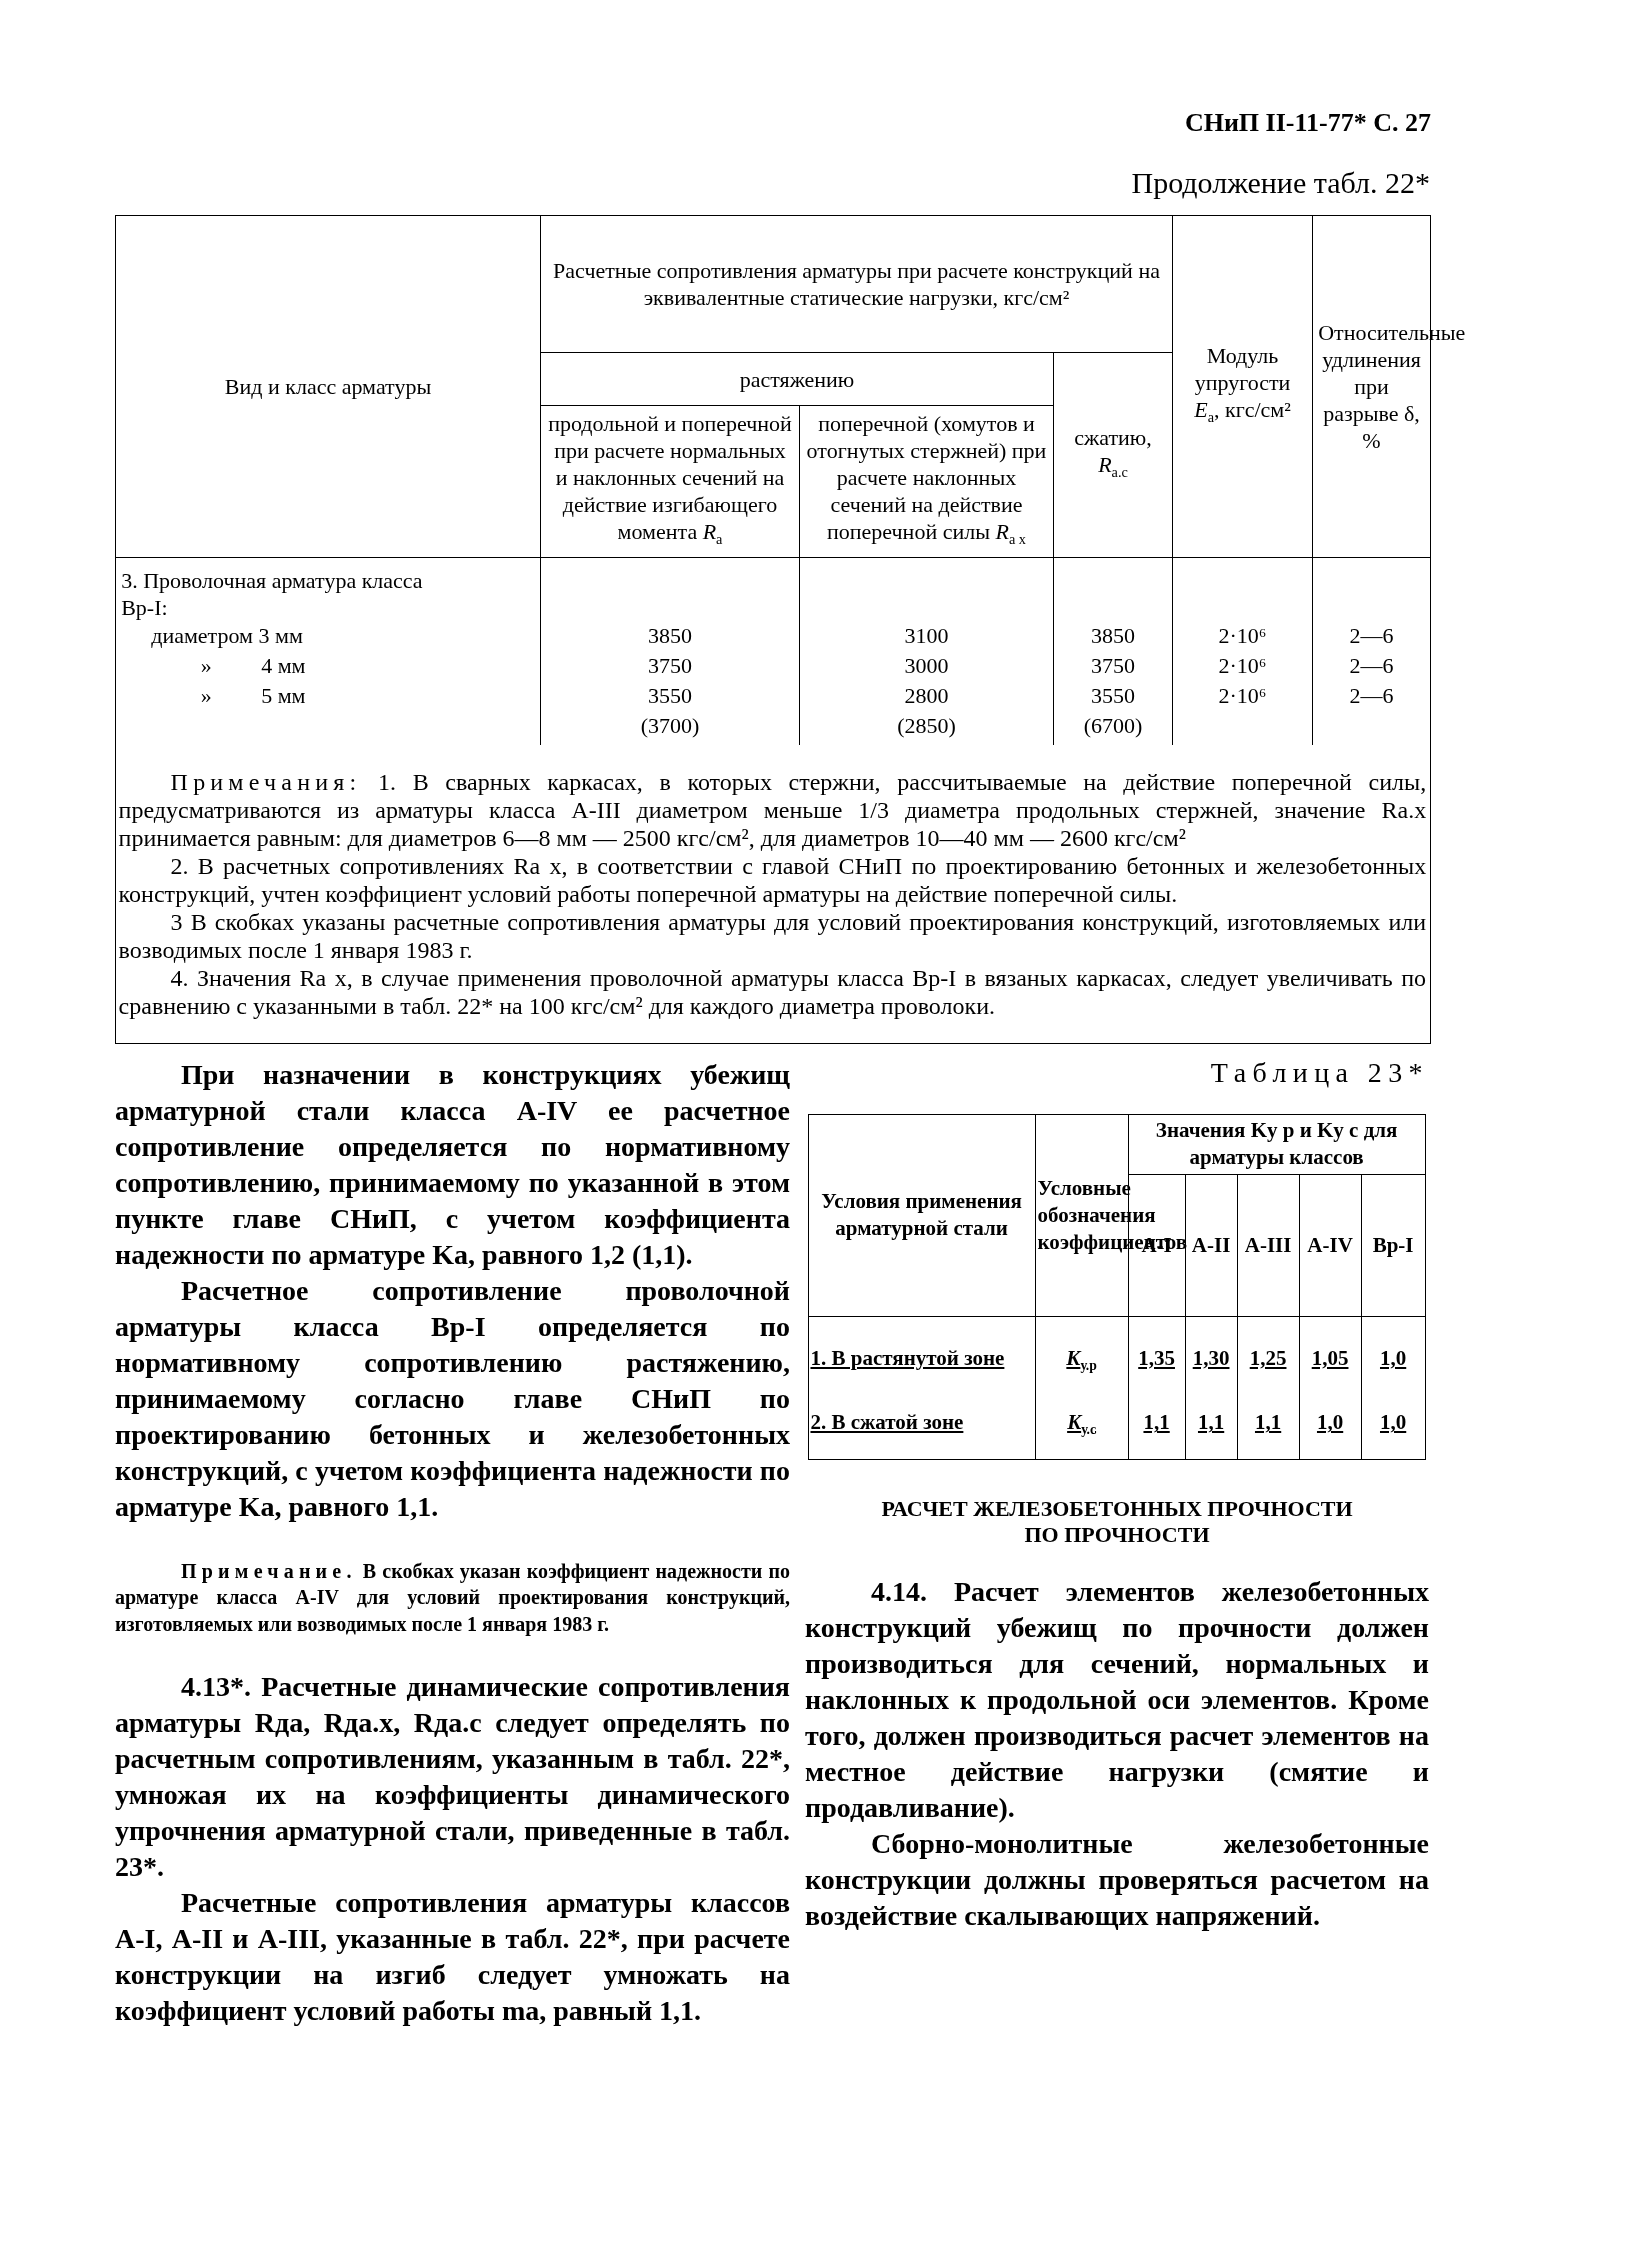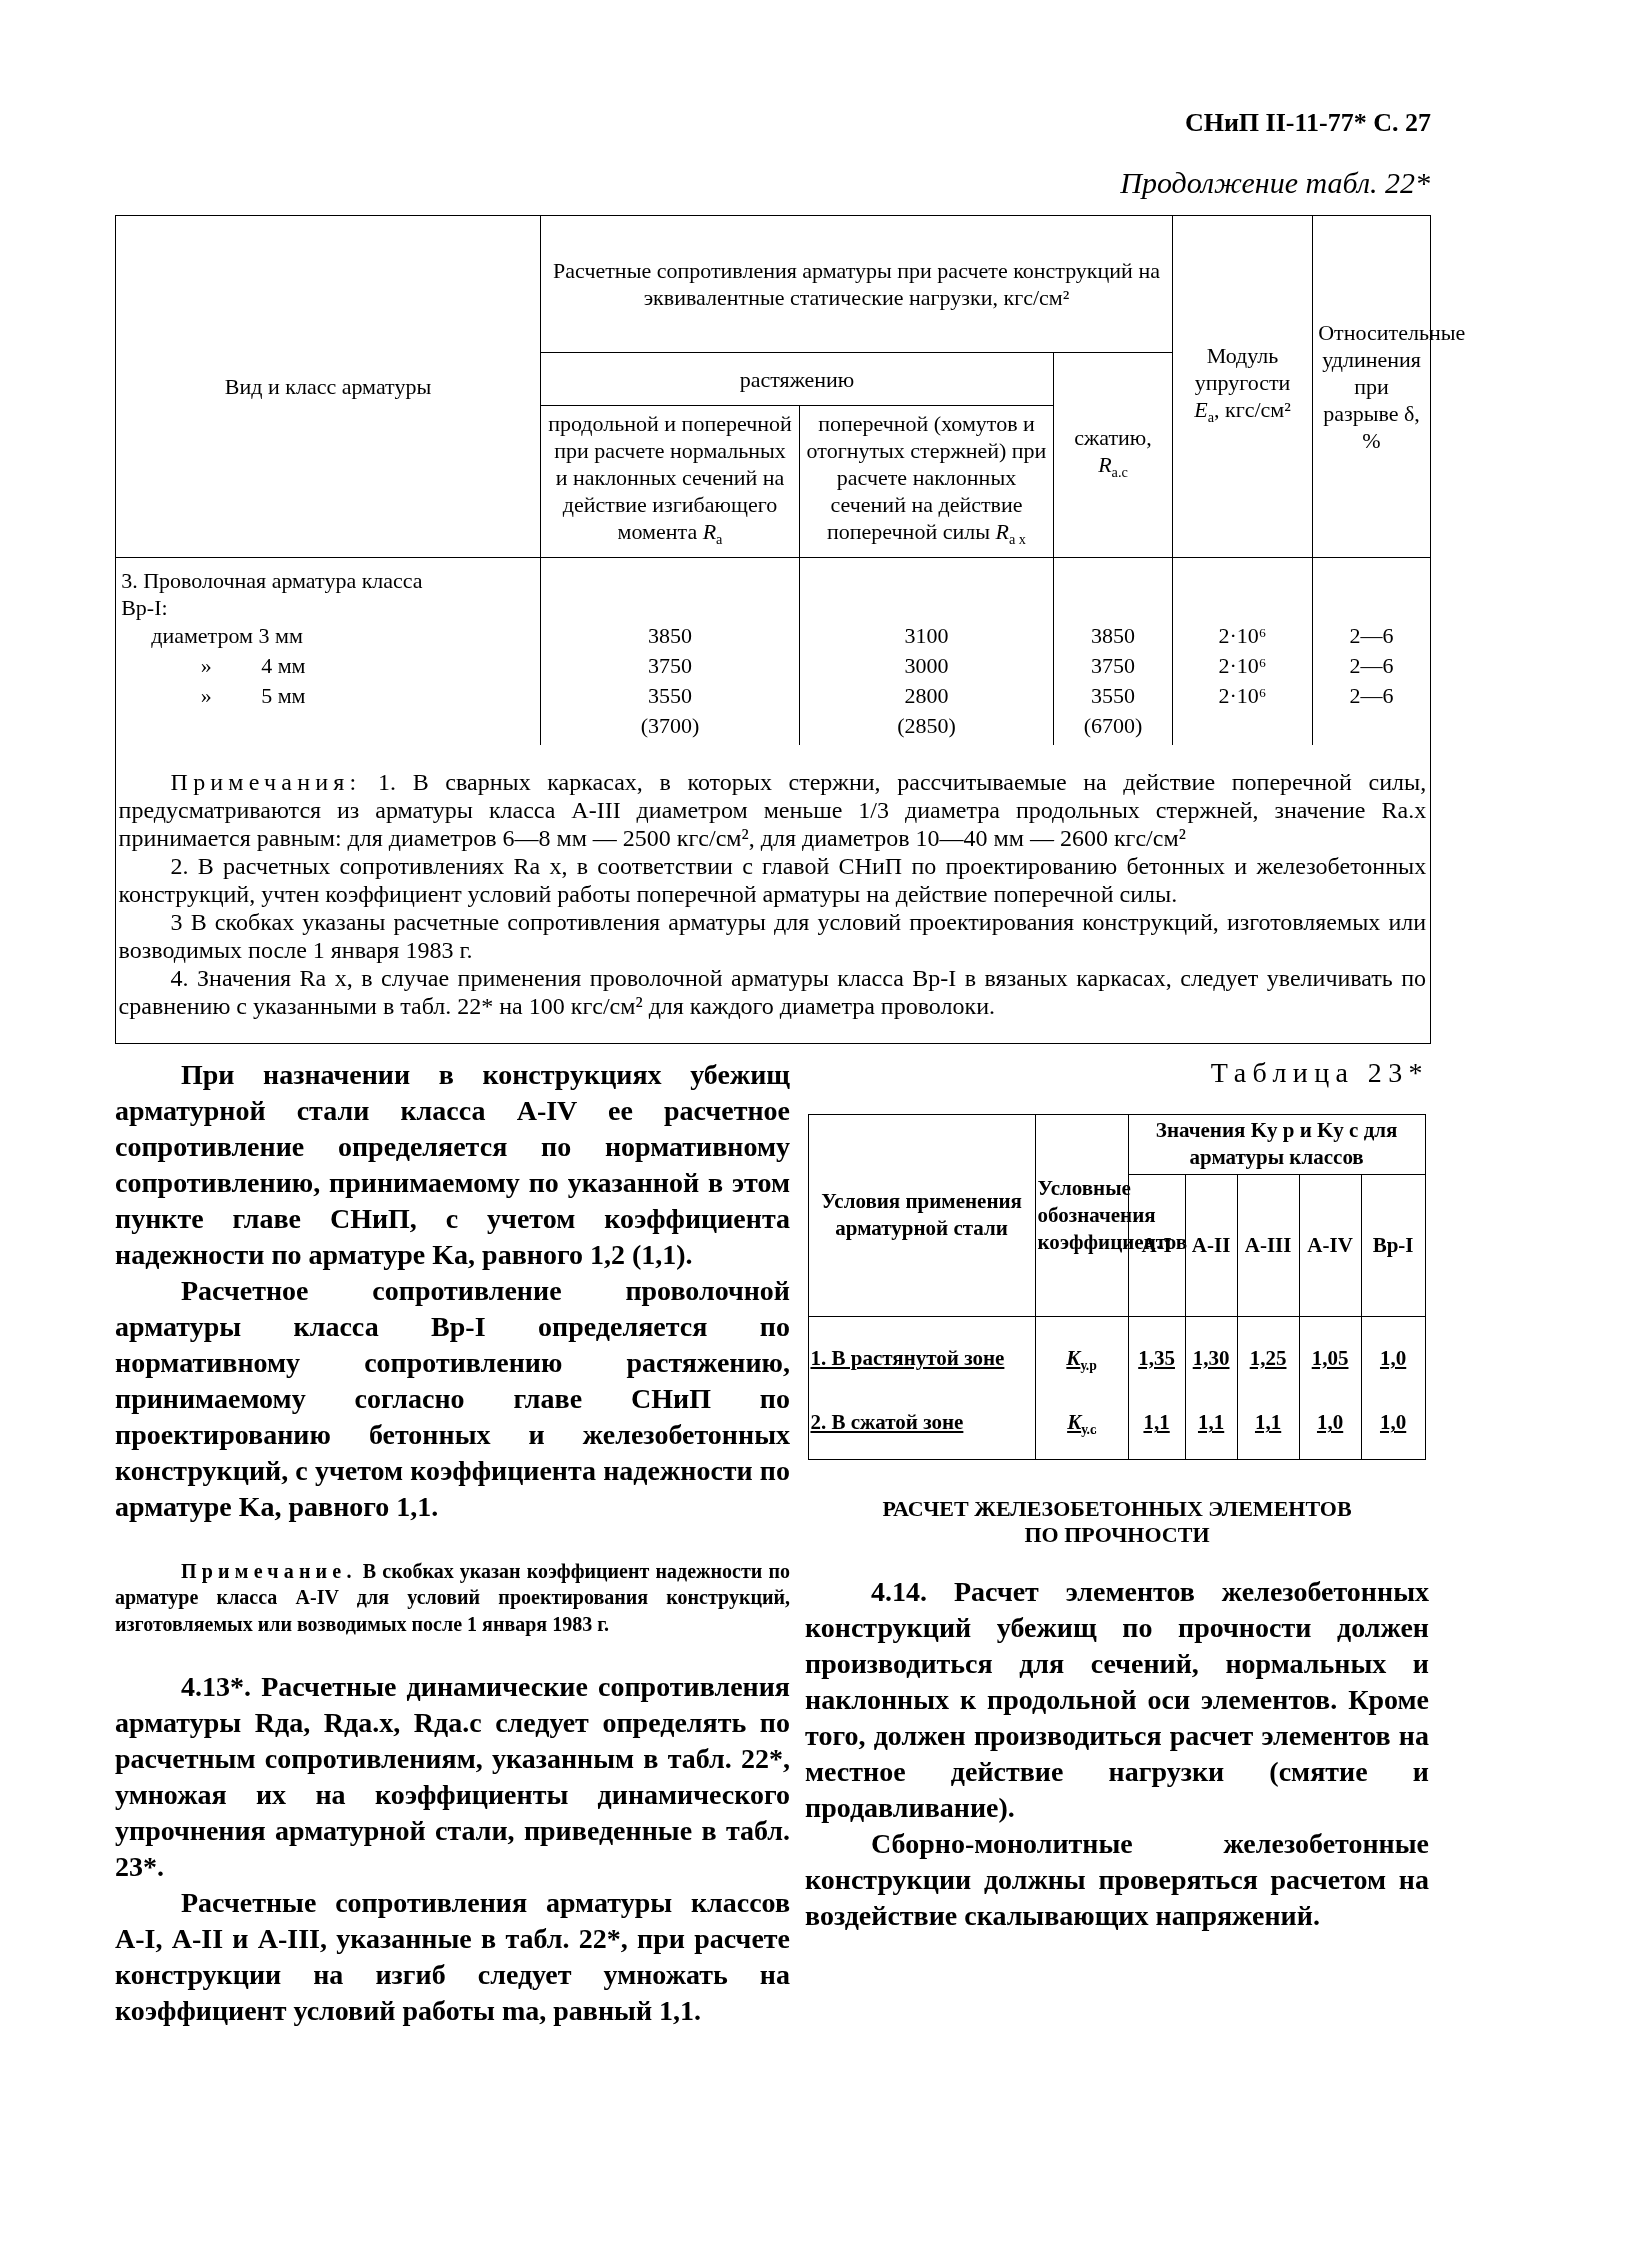--- a/index.html
+++ b/index.html
@@ -1,20 +1,20 @@
 <!DOCTYPE html>
 <html style="font-size:10.3px"><head>
 <meta charset="utf-8">
 <style>
   html, body { margin:0; padding:0; background:#fff; }
   body { width:1644px; height:2261px; position:relative; overflow:hidden;
          font-family:"Liberation Serif","DejaVu Serif",serif; color:#000; }
   .abs { position:absolute; }
   .page-header { right:213px; top:108px; font-size:26px; font-weight:bold; }
-  .cont-label { right:214px; top:166px; font-size:30px; font-style:italic; }
+  .cont-label { right:214px; top:166px; font-size:30px; }
 
   
   .t22 { left:115px; top:215px; width:1314px; border-collapse:collapse; table-layout:fixed;
          font-size:22px; line-height:27px; }
   .t22 td, .t22 th { border:1.9px solid #000; text-align:center; vertical-align:middle; font-weight:normal; padding:3.9px 5.2px; }
   .t22 .data td { border-top:none; border-bottom:none; vertical-align:top; padding-top:9px; }
   .t22 .data td.first { text-align:left; }
   .t22 .num { line-height:30px; }
   .t22 .notes td { text-align:left; border-top:none; padding:23px 3.9px 23px 2.6px; font-size:24px; line-height:28px; }
   .note-p { margin:0; text-indent:52px; text-align:justify; }
@@ -181,19 +181,19 @@
       <td><i class="sym">K</i><sub>у.с</sub></td>
       <td>1,1</td>
       <td>1,1</td>
       <td>1,1</td>
       <td>1,0</td>
       <td>1,0</td>
     </tr>
   </tbody>
     </table>
   <div class="sec-title">
-    <div>РАСЧЕТ ЖЕЛЕЗОБЕТОННЫХ ЭЛЕМЕНТОВ</div>
+    <div>РАСЧЕТ ЖЕЛЕЗОБЕТОННЫХ ПРОЧНОСТИ</div>
     <div>ПО ПРОЧНОСТИ</div>
   </div>
   <p class="para"><span>4.14.</span> <span>Расчет элементов железобетонных конструкций убежищ по прочности должен производиться для сечений, нормальных и наклонных к продольной оси элементов. Кроме того, должен производиться расчет элементов на местное действие нагрузки (смятие и продавливание).</span></p>
   <p class="para">Сборно-монолитные железобетонные конструкции должны проверяться расчетом на воздействие скалывающих напряжений.</p>
 </div>
 
 
 </body></html>

